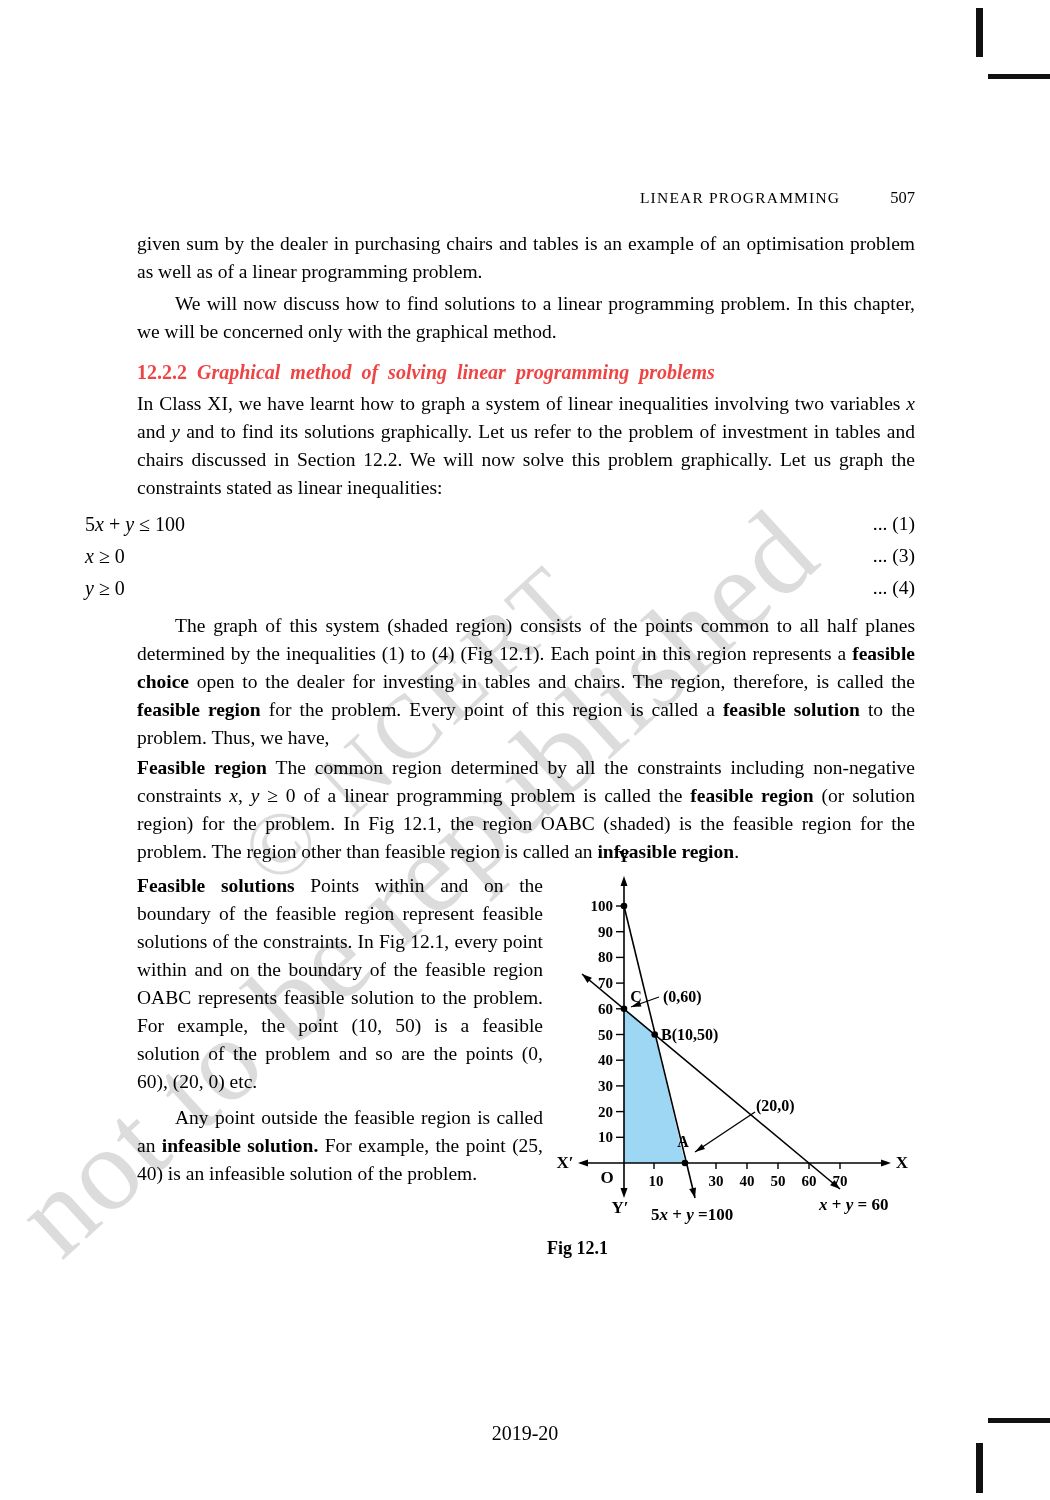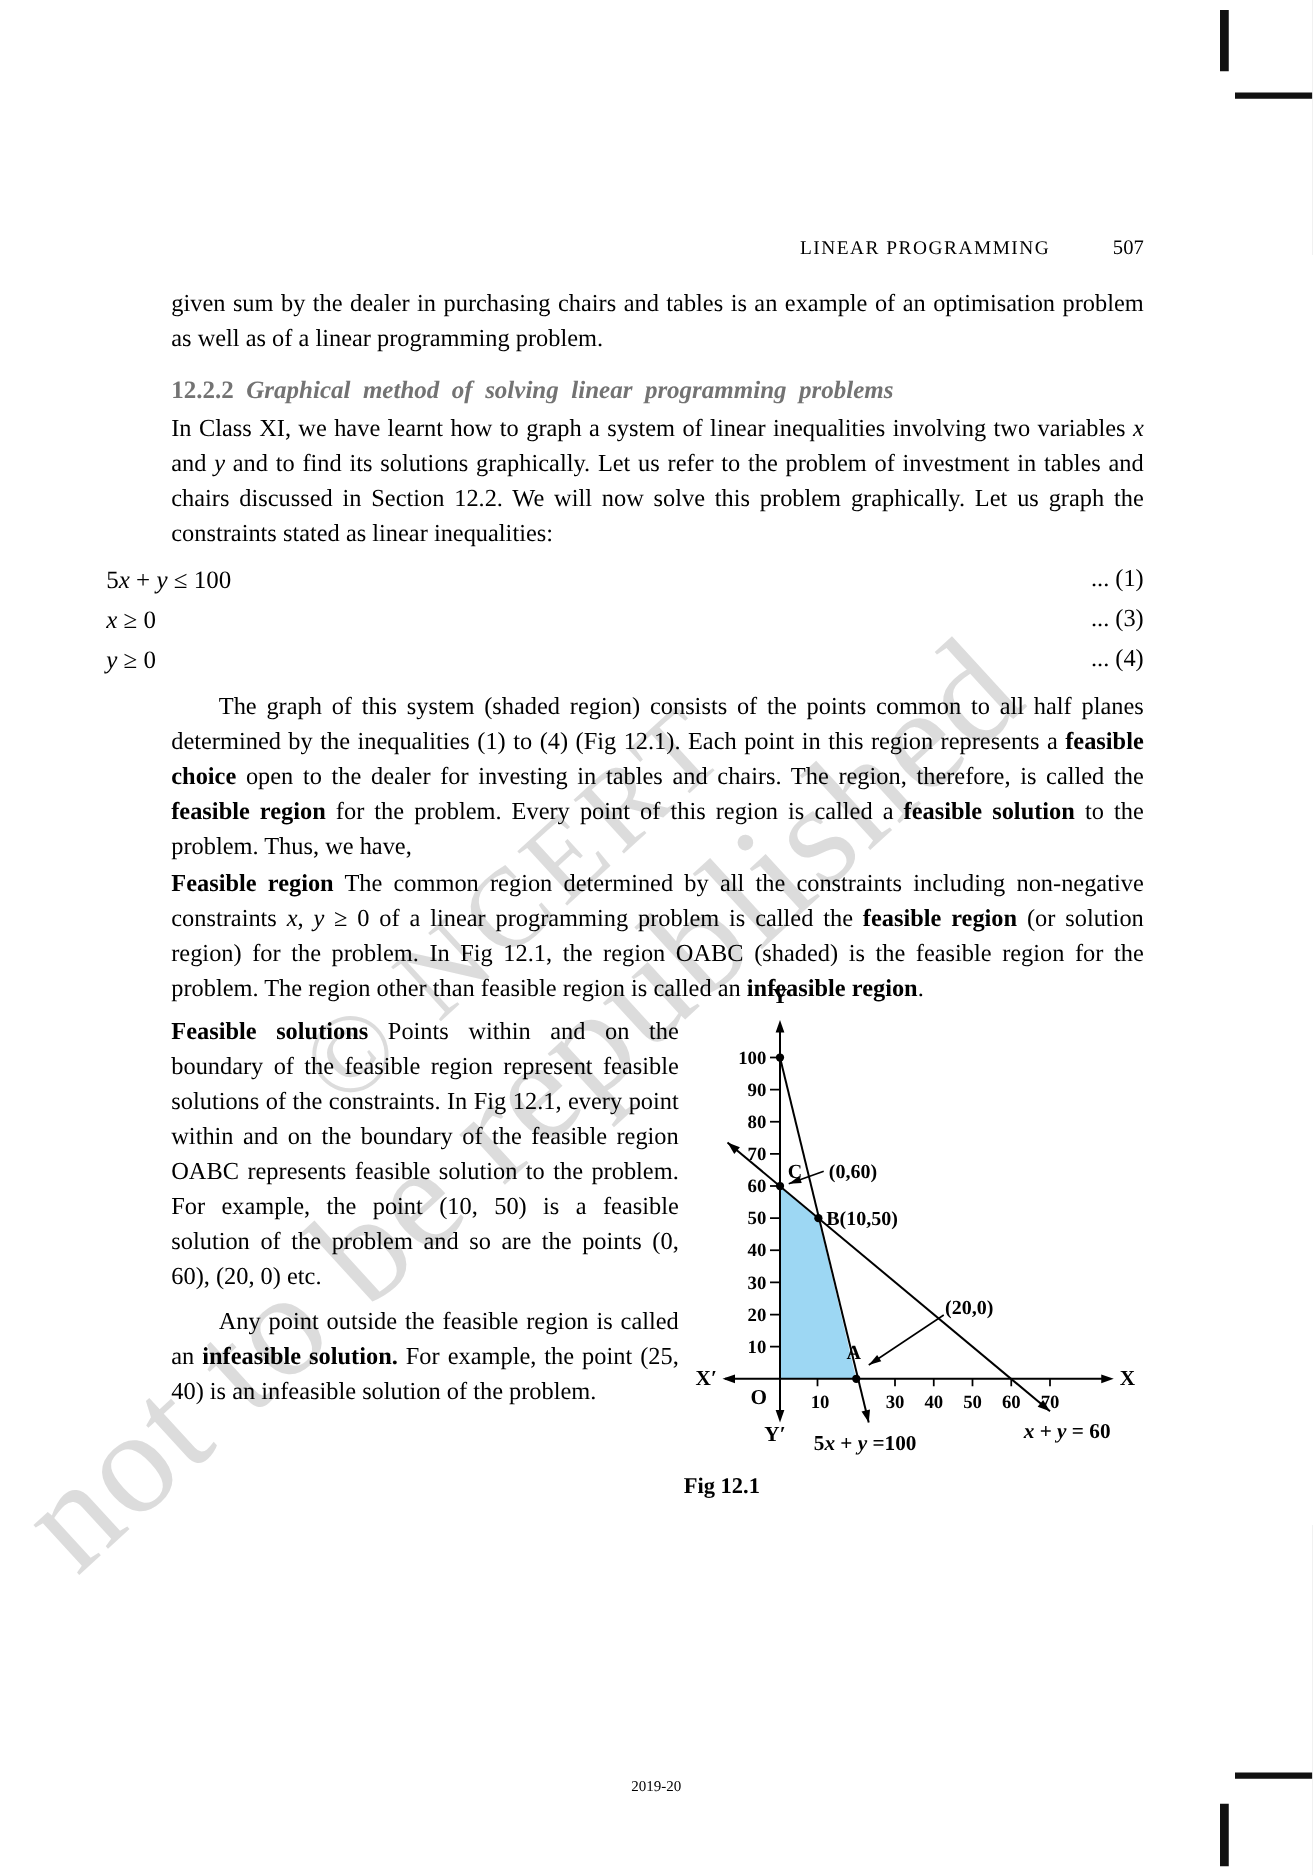--- a/index.html
+++ b/index.html
@@ -16,29 +16,29 @@
       font-family:"Liberation Serif", serif;pointer-events:none;}
   .wm-small{left:255px;top:815px;font-size:90px;letter-spacing:6px;
             transform:rotate(-42.5deg);transform-origin:0 50%;}
   .wm-big{left:35px;top:1165px;font-size:118px;letter-spacing:2px;
           transform:rotate(-42.5deg);transform-origin:0 50%;}
   
   .header{position:absolute;top:188px;left:137px;width:778px;text-align:right;z-index:2;}
   .header-title{font-size:15.5px;letter-spacing:1.2px;}
   .page-number{font-size:16.5px;margin-left:50px;margin-top:31px;}
   .footer{position:absolute;top:1422px;left:0;width:1050px;text-align:center;
-          font-size:12px;z-index:2;}
+          font-size:20px;z-index:2;}
   
   .content{position:absolute;left:137px;top:230px;width:778px;z-index:2;
            font-size:19.5px;line-height:28px;text-align:justify;}
   .para{margin:0;}
   .mt4{margin-top:4px;} .mt8{margin-top:8px;} .mt2{margin-top:2px;}
   .indent{text-indent:38px;}
   .b{font-weight:bold;} .i{font-style:italic;}
-  .section-heading{margin-top:12px;margin-bottom:4px;color:#737373;font-weight:bold;
+  .section-heading{margin-top:12px;margin-bottom:4px;color:#ef4444;font-weight:bold;
                    font-size:20px;word-spacing:5px;text-align:left;}
   .section-heading .title{font-style:italic;}
   
   .equations{margin:6px 0 2px 0;}
   .eq-row{position:relative;height:32px;line-height:32px;font-size:20px;}
   .eq-expr{display:block;text-align:left;transform:translateX(-52px);}
   .eq-num{position:absolute;right:0;top:0;font-size:19.5px;}
   
   .cols{position:relative;margin-top:6px;min-height:400px;}
   .leftcol{width:406px;}
@@ -67,20 +67,21 @@
   <div class="wm wm-big">not to be republished</div>
 
   <div class="header">
     <span class="header-title">LINEAR PROGRAMMING</span><span class="page-number">507</span>
   </div>
 
   <div class="content">
 
     <p class="para"><span>given sum by the dealer in purchasing chairs and tables is an example of an optimisation problem as well as of a linear programming problem.</span></p>
 
+    <p class="para mt4 indent"><span>We will now discuss how to find solutions to a linear programming problem. In this chapter, we will be concerned only with the graphical method.</span></p>
 
     <p class="section-heading"><span class="num">12.2.2</span> <span class="title">Graphical method of solving linear programming problems</span></p>
 
     <p class="para"><span>In Class XI, we have learnt how to graph a system of linear inequalities involving two variables </span><span class="i">x</span><span> and </span><span class="i">y</span><span> and to find its solutions graphically. Let us refer to the problem of investment in tables and chairs discussed in Section 12.2. We will now solve this problem graphically.  Let us graph the constraints stated as linear inequalities:</span></p>
 
     <div class="equations">
       <div class="eq-row">
         <span class="eq-expr"><span>5</span><span class="i">x</span><span> + </span><span class="i">y</span><span> ≤ 100</span></span>
         <span class="eq-num">... (1)</span>
       </div>

